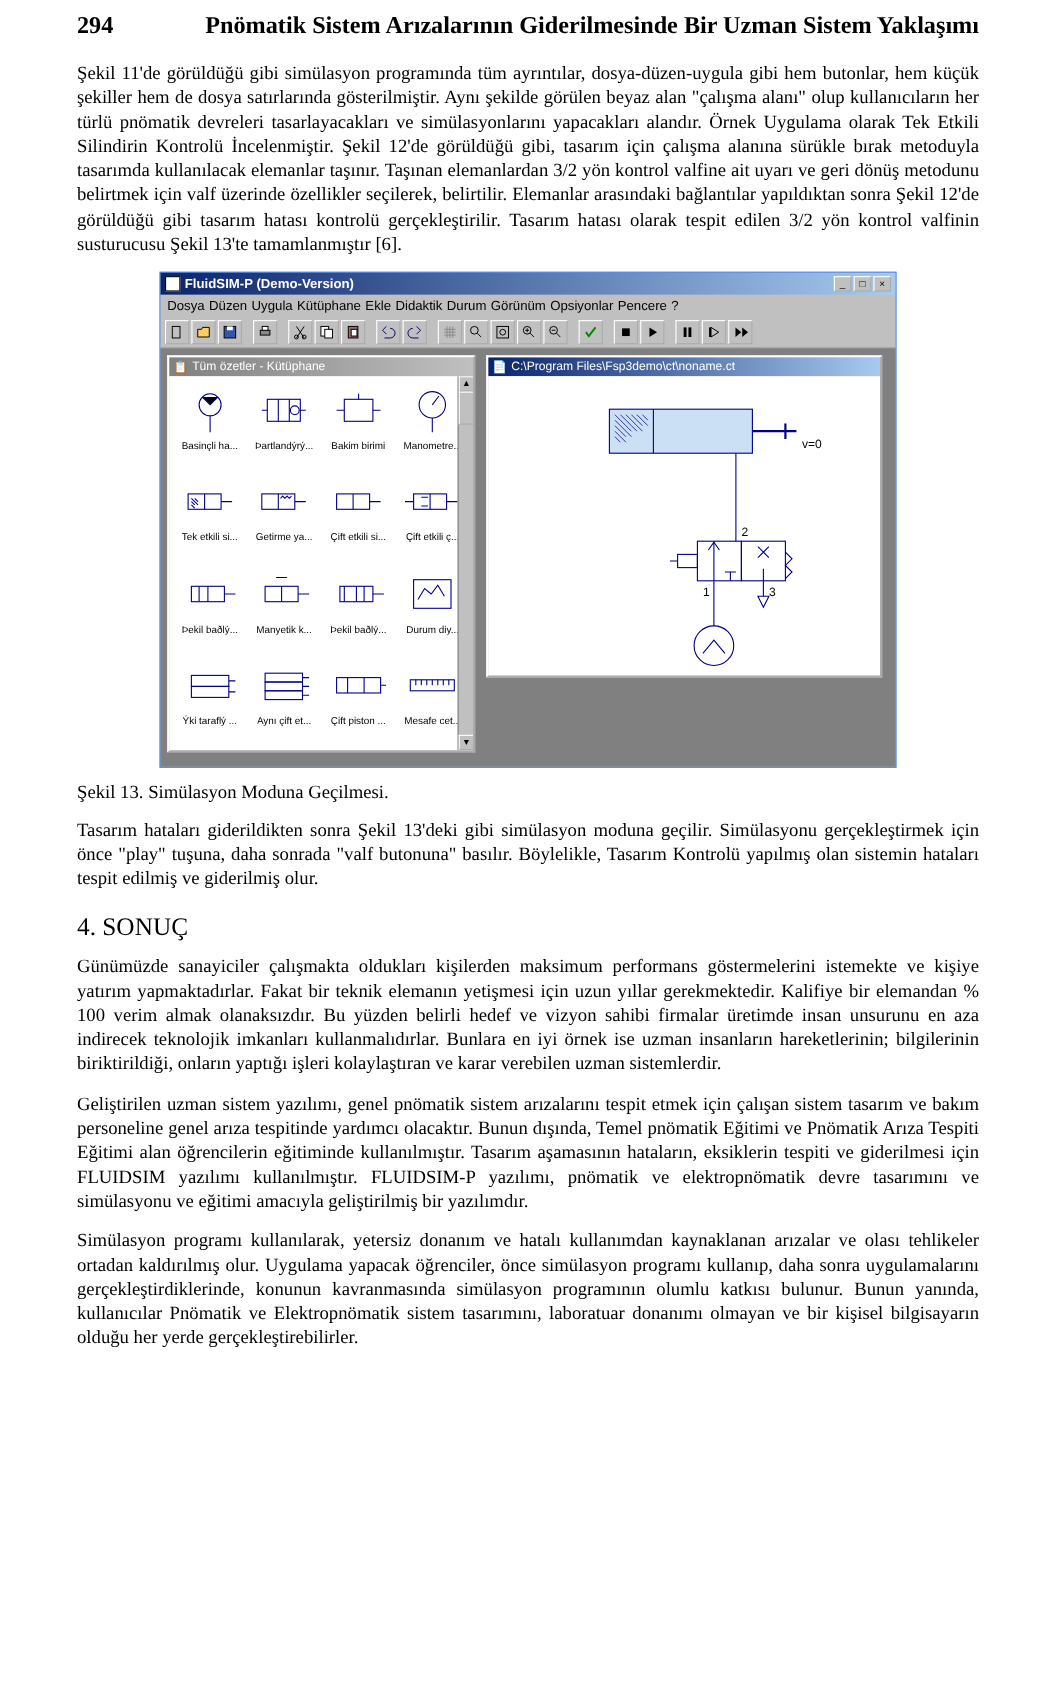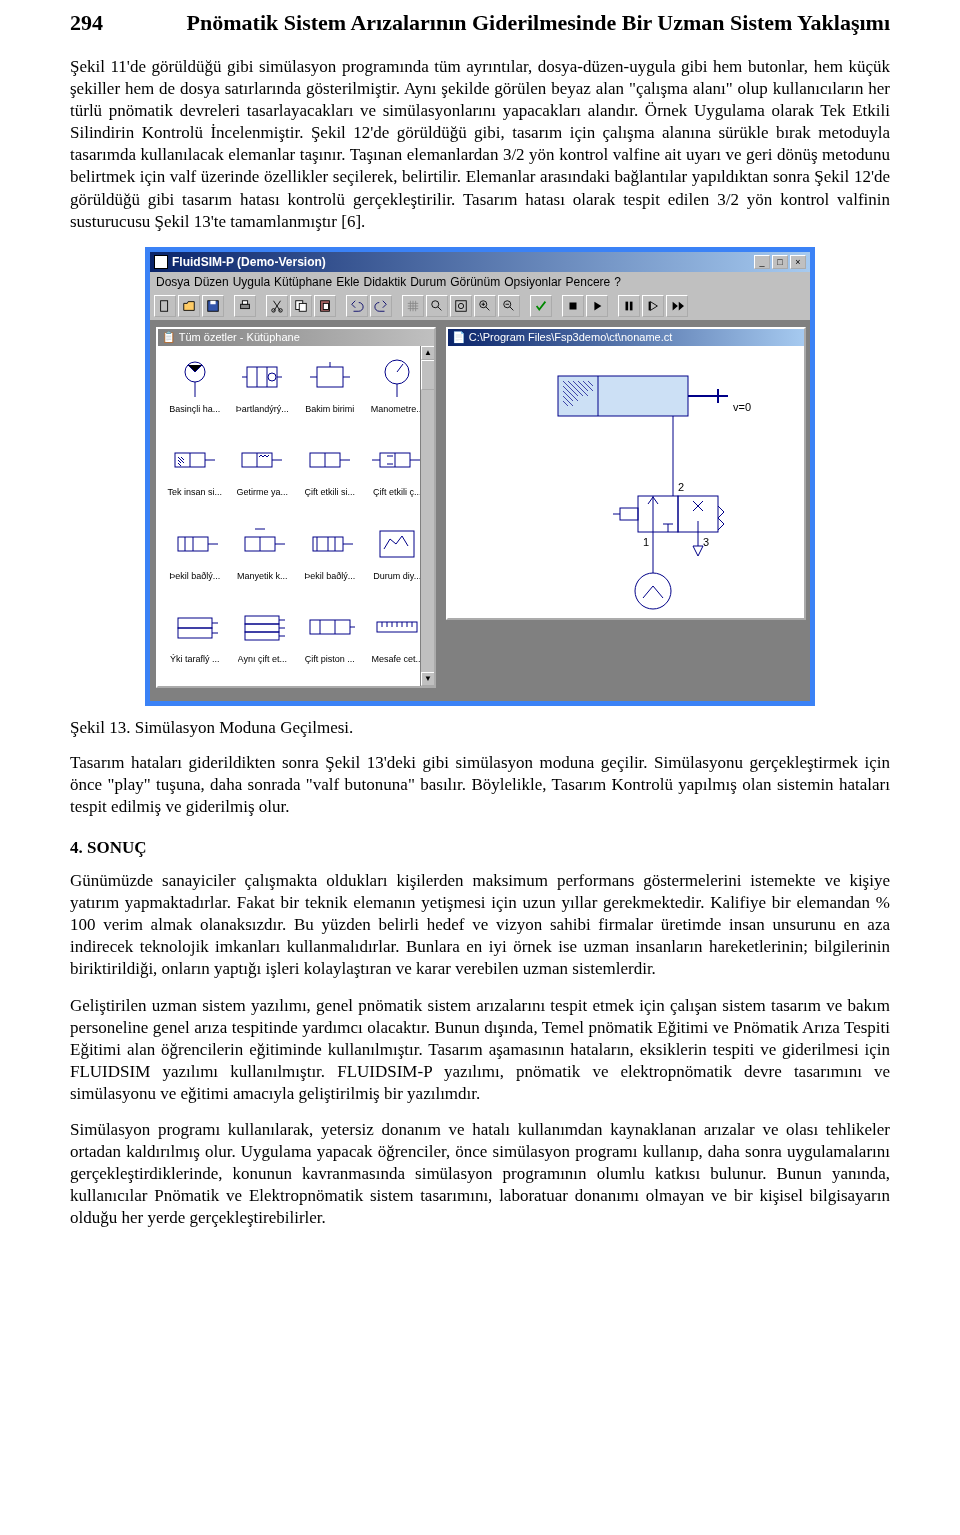--- a/index.html
+++ b/index.html
@@ -26,30 +26,30 @@
       line-height: 1.3;
       text-align: justify;
       margin-bottom: 14px;
     }
     .figure-caption {
       text-align: left;
       font-size: 17px;
       margin: 12px 0 14px 0;
     }
     .section-heading {
-      font-weight: bold;
-      font-size: 17px;
+      font-weight: normal;
+      font-size: 23px;
       margin: 20px 0 12px 0;
     }
     
     .app-window {
       width: 670px;
       margin: 10px auto 10px auto;
       background: #c0c0c0;
-      border: 5px solid #3b82f6;
+      border: 1px solid #3b82f6;
       font-family: "MS Sans Serif", Arial, sans-serif;
       font-size: 11px;
     }
     .titlebar {
       background: linear-gradient(90deg, #0a246a 0%, #a6caf0 100%);
       color: #fff;
       padding: 3px 4px;
       display: flex;
       align-items: center;
       justify-content: space-between;
@@ -422,21 +422,21 @@
           <div class="lib-label">Manometre...</div>
         </div>
 
         <div class="lib-item">
           <div class="lib-symbol">
               <svg viewBox="0 0 50 50">
                 <rect x="5" y="18" width="30" height="14" fill="none" stroke="#008"></rect>
                 <path d="M35 25h10M20 18v14M8 22l3 3M8 25l3 3M8 28l3 3M11 22l3 3M11 25l3 3" stroke="#008"></path>
               </svg>
             </div>
-          <div class="lib-label">Tek insan si...</div>
+          <div class="lib-label">Tek etkili si...</div>
         </div>
         <div class="lib-item">
           <div class="lib-symbol">
               <svg viewBox="0 0 50 50">
                 <rect x="5" y="18" width="30" height="14" fill="none" stroke="#008"></rect>
                 <path d="M35 25h10M20 18v14" stroke="#008"></path>
                 <path d="M22 22l2-2 2 2 2-2 2 2 2-2" stroke="#008" fill="none"></path>
               </svg>
             </div>
           <div class="lib-label">Getirme ya...</div>

